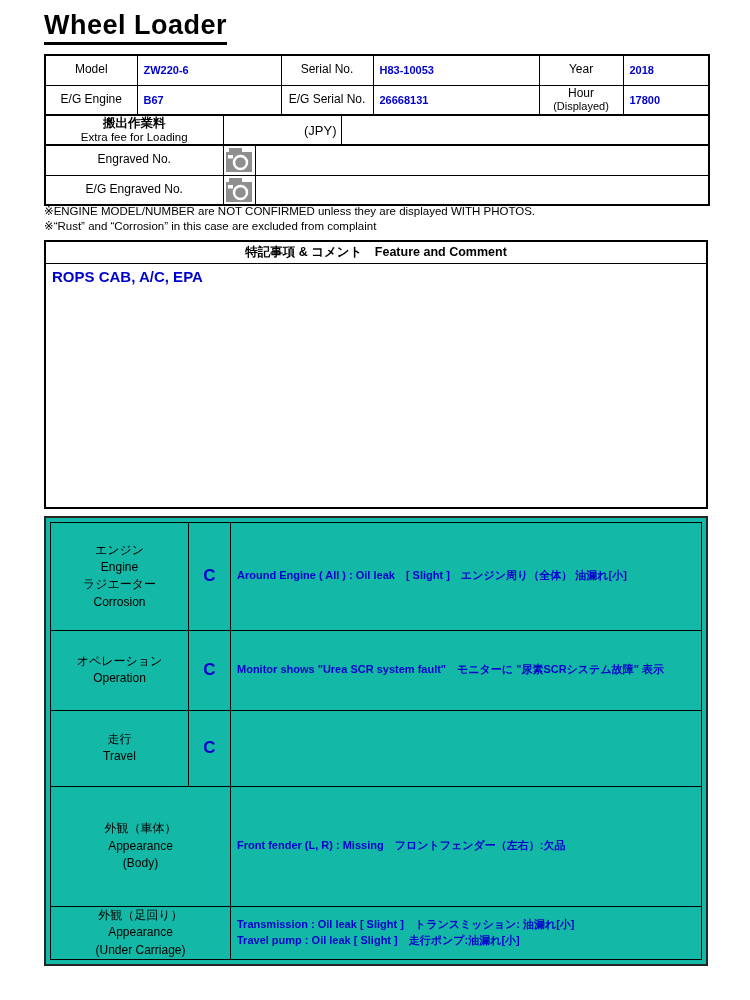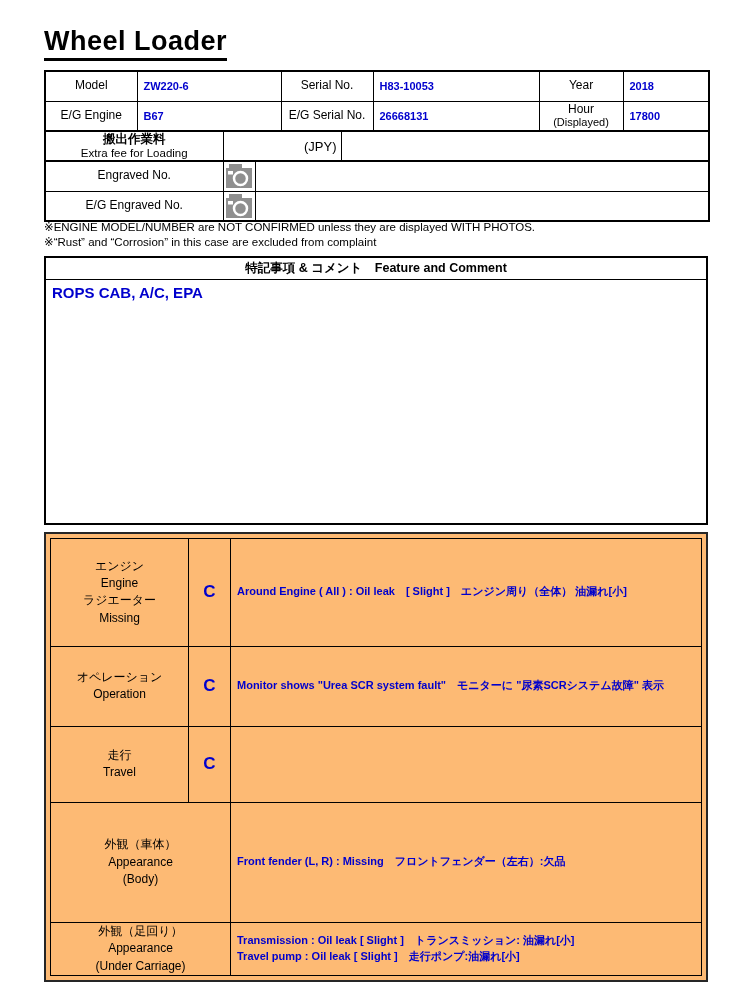--- a/index.html
+++ b/index.html
@@ -3,21 +3,21 @@
 <meta charset="utf-8">
 <style>
   * { box-sizing: border-box; margin: 0; padding: 0; }
   html, body {
     width: 750px; height: 1000px;
     background: #ffffff;
     color: #000;
     font-family: "Liberation Sans", "DejaVu Sans", sans-serif;
     overflow: hidden;
   }
-  .page { padding: 26px 42px 0 44px; }
+  .page { padding: 10px 42px 0 44px; }
 
   
   .title {
     display: inline-block;
     font-size: 27px;
     font-weight: bold;
     letter-spacing: 0.5px;
     border-bottom: 3px solid #000;
     padding-bottom: 1px;
     margin-bottom: 9px;
@@ -72,21 +72,21 @@
     font-weight: bold;
     font-size: 15px;
   }
 
   
   .inspection-wrap {
     width: 664px;
     margin-top: 7px;
     border: 2px solid #262626;
     padding: 4px;
-    background: #fdba74;
+    background: #14b8a6;
   }
   table.inspection {
     border-collapse: collapse;
     table-layout: fixed;
     width: 100%;
   }
   table.inspection td { border: 1px solid #000; vertical-align: middle; }
   td.item {
     text-align: center;
     font-size: 12px;
@@ -228,21 +228,21 @@
           <col style="width:42px">
           <col>
         </colgroup>
 
       <tbody>
           <tr class="r1">
         <td class="item">
           <div>エンジン</div>
           <div>Engine</div>
           <div>ラジエーター</div>
-          <div>Missing</div>
+          <div>Corrosion</div>
         </td>
         <td class="grade">C</td>
         <td class="comment">
           <div>Around Engine ( All ) : Oil leak　[ Slight ]　エンジン周り（全体） 油漏れ[小]</div>
         </td>
       </tr>
 
       <tr class="r2">
         <td class="item">
           <div>オペレーション</div>

